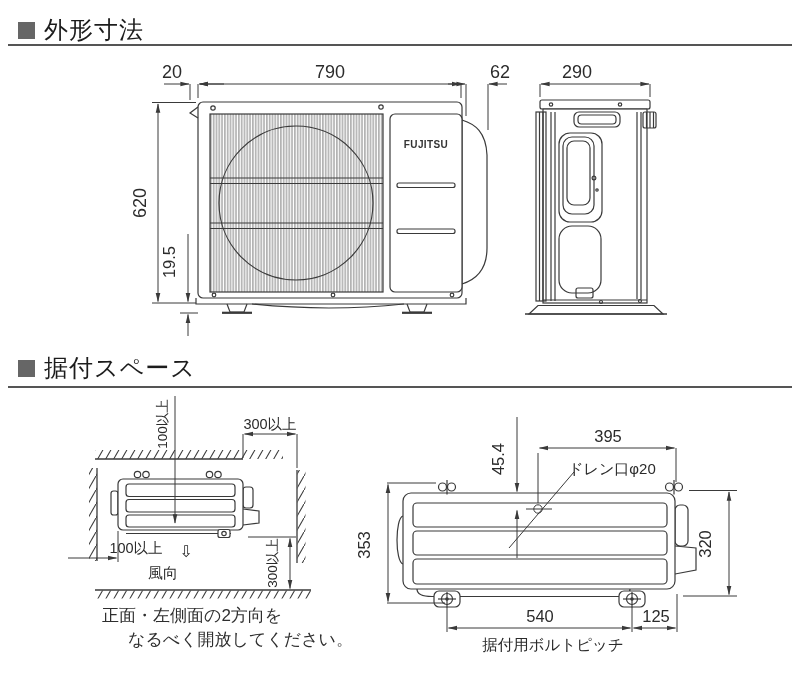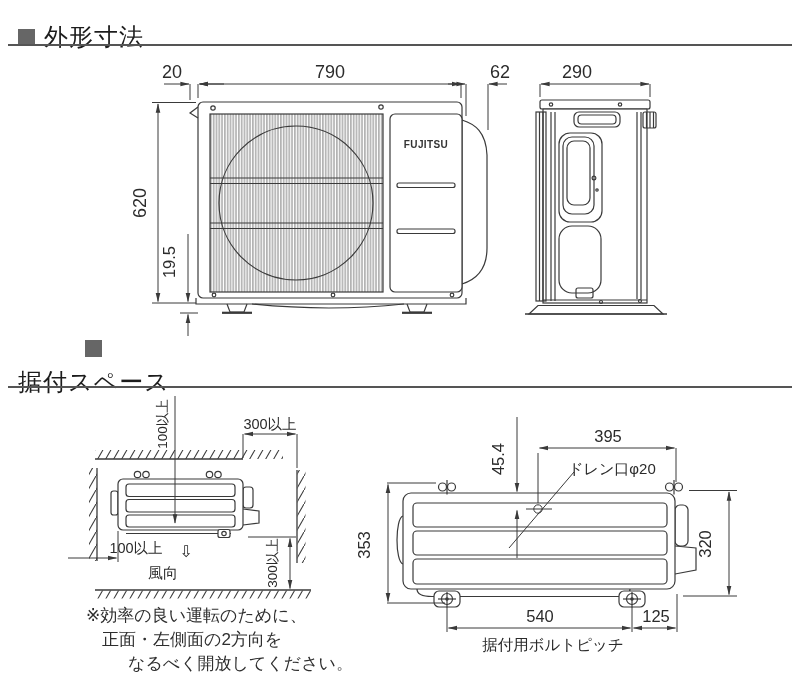--- a/index.html
+++ b/index.html
@@ -4,23 +4,23 @@
 <style>
   html,body{margin:0;padding:0;}
   body{
     width:800px;height:680px;background:#ffffff;position:relative;overflow:hidden;
     font-family:"Liberation Sans","DejaVu Sans",sans-serif;color:#222;
   }
   .sec-head{position:absolute;left:18px;display:flex;align-items:center;gap:9px;}
   .sec-head .sq{width:17px;height:17px;background:#666;display:inline-block;flex:0 0 auto;}
   .sec-head .t{font-size:24px;color:#1c1c1c;letter-spacing:1px;white-space:nowrap;}
   .rule{position:absolute;left:8px;right:8px;border-top:2px solid #555;height:0;}
-  #head1{top:21px;}
+  #head1{top:14px;}
   #rule1{top:44px;}
-  #head2{top:340px;flex-direction:column;}
+  #head2{top:352px;}
   #rule2{top:386px;}
   #svg1{position:absolute;left:0;top:48px;}
   #svg2{position:absolute;left:0;top:392px;}
   #note{position:absolute;left:86px;top:604px;font-size:17px;line-height:24px;color:#2e2e2e;white-space:nowrap;}
   #note .n2{margin-left:16px;}
   #note .n3{margin-left:42px;}
   svg text{fill:#2b2b2b;font-family:"Liberation Sans","DejaVu Sans",sans-serif;}
   .dimtxt{font-size:18px;}
   .dimtxt-s{font-size:16.5px;}
   .jdim{font-size:13.5px;}
@@ -265,16 +265,15 @@
     <text x="612" y="474" text-anchor="middle" font-size="15">ドレン口φ20</text>
     <text class="dimtxt-s" x="370" y="545" text-anchor="middle" transform="rotate(-90 370 545)">353</text>
     <text class="dimtxt-s" x="711" y="544" text-anchor="middle" transform="rotate(-90 711 544)">320</text>
     <text class="dimtxt-s" x="540" y="622" text-anchor="middle">540</text>
     <text class="dimtxt-s" x="656" y="622" text-anchor="middle">125</text>
     <text x="553" y="650" text-anchor="middle" font-size="15.5">据付用ボルトピッチ</text>
   </g>
 </svg>
 
 <div id="note">
-  <div class="n1">※効率の良い運転のために、</div>
   <div class="n2">正面・左側面の2方向を</div>
   <div class="n3">なるべく開放してください。</div>
 </div>
 
 </body></html>

